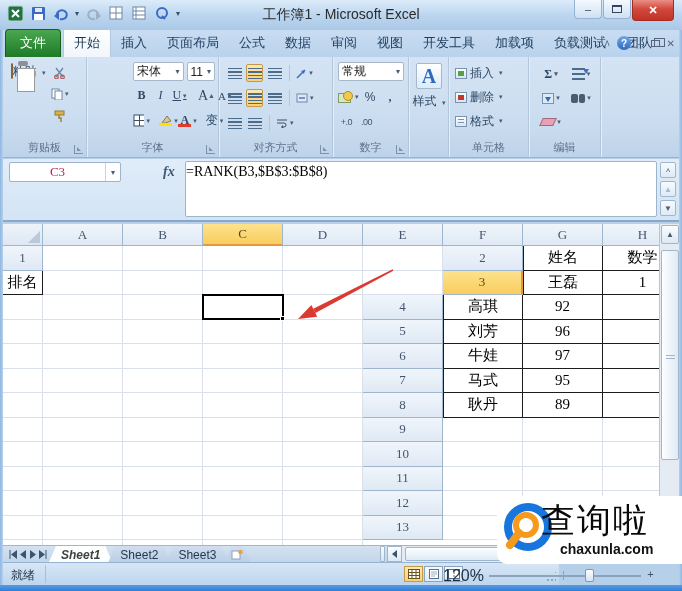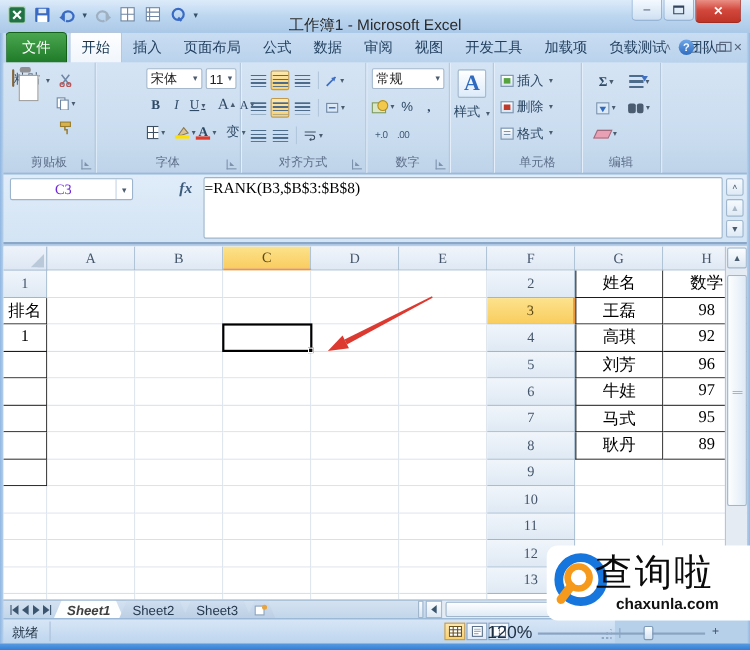--- a/index.html
+++ b/index.html
@@ -11,21 +11,21 @@
   .titlebar { position:absolute; left:0; top:0; width:682px; height:30px;
     background:linear-gradient(180deg,#dcebfa,#bcd6ef 50%,#aac8e7); }
   .edge-left  { position:absolute; left:0;  top:30px; width:3px; height:555px; background:linear-gradient(90deg,#8fb7e2,#b6d0ea); }
   .edge-right { position:absolute; right:0; top:30px; width:3px; height:555px; background:linear-gradient(270deg,#8fb7e2,#b6d0ea); }
   .edge-bottom{ position:absolute; left:0; top:585px; width:682px; height:6px; background:linear-gradient(180deg,#5a9be0,#2f7fd8); }
 
   .qat { position:absolute; left:6px; top:4px; display:flex; align-items:center; gap:5px; }
   .qicon { width:18px; height:18px; display:flex; align-items:center; justify-content:center; }
   .qdd { font-size:8px; color:#35506b; }
   .title-text { position:absolute; left:0; right:0; top:6px; text-align:center;
-    font-size:14px; color:#2b2b2b;margin-top:8px; }
+    font-size:14px; color:#2b2b2b; }
   .wbtns { position:absolute; right:8px; top:0; display:flex; }
   .wbtn { width:28px; height:19px; display:flex; align-items:center; justify-content:center;
     font-size:11px; color:#33445c; border:1px solid #93b2d4; border-top:none;
     background:linear-gradient(#f4f9ff,#cfe0f2); border-radius:0 0 4px 4px; margin-left:1px; }
   .wbtn.close { width:42px; height:21px; background:linear-gradient(#e8memory,#d9564a); background:linear-gradient(#ea8f85,#d3483c 45%,#c03428); color:#fff; border-color:#a02c22; font-weight:bold; }
   .maxglyph { width:10px; height:8px; border:1px solid #33445c; border-top:2px solid #33445c; display:inline-block; }
 
   
   .tabsrow { position:absolute; left:3px; top:30px; width:676px; height:27px;
     background:linear-gradient(#c9ddf2,#b9d2ec); display:flex; align-items:flex-end; }
@@ -111,21 +111,21 @@
   .binoc span { flex:1; background:#4a5d70; border-radius:2px; }
   .eraser { width:14px; height:8px; background:#e8a0b4; border:1px solid #a06a7c; transform:skewX(-25deg); }
   .filldown { width:12px; height:11px; border:1px solid #7a93ae; position:relative; background:#dce9f7; }
   .filldown::after { content:""; position:absolute; left:2px; top:3px; border:3px solid transparent; border-top:5px solid #2e6ac0; }
 
   
   .fbar { position:absolute; left:3px; top:159px; width:676px; height:63px;
     background:linear-gradient(#e0ecf9,#d3e4f4); border-bottom:2px solid #8ba7c7; }
   .namebox { position:absolute; left:6px; top:3px; width:112px; height:20px; background:#fff;
     border:1px solid #9db5cc; border-radius:2px; display:flex; align-items:center; }
-  .namebox .nbtext { flex:1; text-align:center; font-family:"Liberation Serif",serif; font-size:13px; color:#6d28d9; }
+  .namebox .nbtext { flex:1; text-align:center; font-family:"Liberation Serif",serif; font-size:13px; color:#be185d; }
   .namebox .nbdd { width:15px; height:100%; border-left:1px solid #c6d5e4; display:flex; align-items:center; justify-content:center; font-size:8px; color:#4a5d70; }
   .fxlbl { position:absolute; left:160px; top:5px; font-family:"Liberation Serif",serif; font-style:italic; font-weight:bold; font-size:14px; color:#3c5a7a; }
   .fml { position:absolute; left:182px; top:2px; right:22px; bottom:3px; background:#fff;
     border:1px solid #9db5cc; border-radius:2px; padding:2px 0; font-family:"Liberation Serif",serif;
     font-size:14px; color:#000; }
   .fbar-btns { position:absolute; right:2px; top:3px; width:18px; display:flex; flex-direction:column; gap:3px; align-items:center; }
   .fbtn { width:16px; height:16px; background:linear-gradient(#f6fafe,#dfeaf5); border:1px solid #9fb6cd; border-radius:2px;
     font-size:8px; color:#4a5d70; display:flex; align-items:center; justify-content:center; }
   .fbtn.dim { color:#a9b8c7; }
 
@@ -537,21 +537,20 @@
         <div class="c tbl tblfirst">姓名</div>
         <div class="c tbl">数学</div>
         <div class="c tbl">排名</div>
         <div class="c"></div>
         <div class="c"></div>
         <div class="c"></div>
         <div class="c"></div>
         <div class="c"></div>
         <div class="rowh sel">3</div>
         <div class="c tbl tblfirst">王磊</div>
-        <div class="c tbl">98</div>
         <div class="c tbl">1</div>
         <div class="c"></div>
         <div class="c"></div>
         <div class="c"></div>
         <div class="c"></div>
         <div class="c"></div>
         <div class="rowh">4</div>
         <div class="c tbl tblfirst">高琪</div>
         <div class="c tbl">92</div>
         <div class="c tbl"></div>

